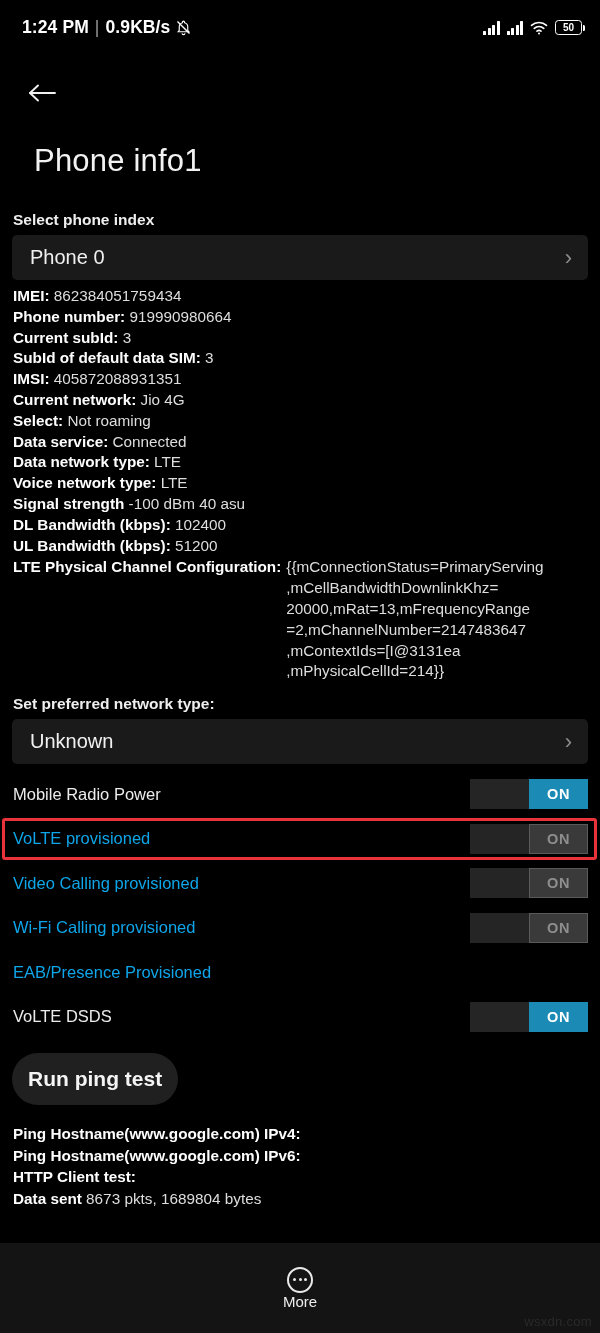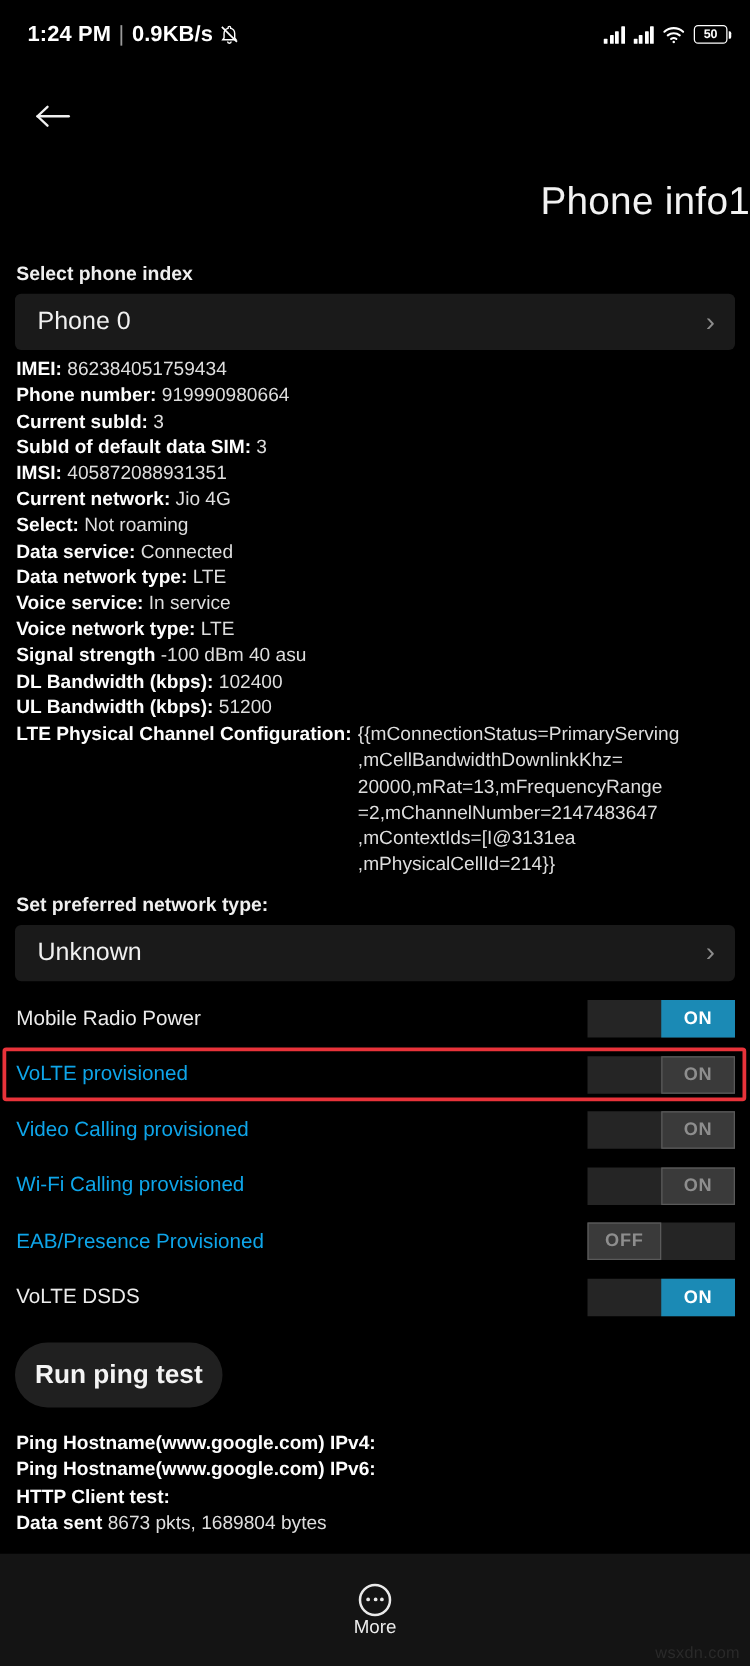--- a/index.html
+++ b/index.html
@@ -54,21 +54,21 @@
 
   
   .appbar { padding: 18px 0 0 0; flex: 0 0 auto; }
   .back-btn {
     width: 56px; height: 44px;
     display: flex; align-items: center; justify-content: center;
     margin-left: 14px; cursor: pointer;
   }
   .page-title {
     font-size: 31px; font-weight: 400; color: #f2f2f2;
-    padding: 26px 0 0 34px; letter-spacing: .2px; text-align: right;
+    padding: 26px 0 0 34px; letter-spacing: .2px;
   }
 
   
   .content { flex: 1 1 auto; padding: 0; overflow: hidden; }
 
   .section-label {
     font-size: 15.5px; font-weight: bold; color: #efefef;
     padding: 32px 0 6px 13px;
   }
   .section-label.tight { padding-top: 13px; }
@@ -245,21 +245,20 @@
       <div id="info-rows">
           <div class="inforow"><b>IMEI:</b> <span class="val">862384051759434</span></div>
           <div class="inforow"><b>Phone number:</b> <span class="val">919990980664</span></div>
           <div class="inforow"><b>Current subId:</b> <span class="val">3</span></div>
           <div class="inforow"><b>SubId of default data SIM:</b> <span class="val">3</span></div>
           <div class="inforow"><b>IMSI:</b> <span class="val">405872088931351</span></div>
           <div class="inforow"><b>Current network:</b> <span class="val">Jio 4G</span></div>
           <div class="inforow"><b>Select:</b> <span class="val">Not roaming</span></div>
           <div class="inforow"><b>Data service:</b> <span class="val">Connected</span></div>
           <div class="inforow"><b>Data network type:</b> <span class="val">LTE</span></div>
-          <div class="inforow"><b>Voice service:</b> <span class="val">In service</span></div>
           <div class="inforow"><b>Voice network type:</b> <span class="val">LTE</span></div>
           <div class="inforow"><b>Signal strength</b> <span class="val">-100 dBm   40 asu</span></div>
           <div class="inforow"><b>DL Bandwidth (kbps):</b> <span class="val">102400</span></div>
           <div class="inforow"><b>UL Bandwidth (kbps):</b> <span class="val">51200</span></div>
         </div>
 
       <div class="cfg">
         <span class="cfg-key">LTE Physical Channel Configuration:</span>
         <span class="cfg-val" id="cfg-lines">
             <div>{{mConnectionStatus=PrimaryServing</div>
@@ -299,23 +298,20 @@
           </span>
         </div>
         <div class="trow disabled">
           <span class="trow-label">Wi-Fi Calling provisioned</span>
           <span class="switch on dim">
             <span class="thumb">ON</span>
           </span>
         </div>
         <div class="trow disabled">
           <span class="trow-label">EAB/Presence Provisioned</span>
-          <span class="switch off-pos dim">
-            <span class="thumb">OFF</span>
-          </span>
         </div>
         <div class="trow">
           <span class="trow-label">VoLTE DSDS</span>
           <span class="switch on">
             <span class="thumb">ON</span>
           </span>
         </div>
       </div>
 
     <div class="pingwrap">

